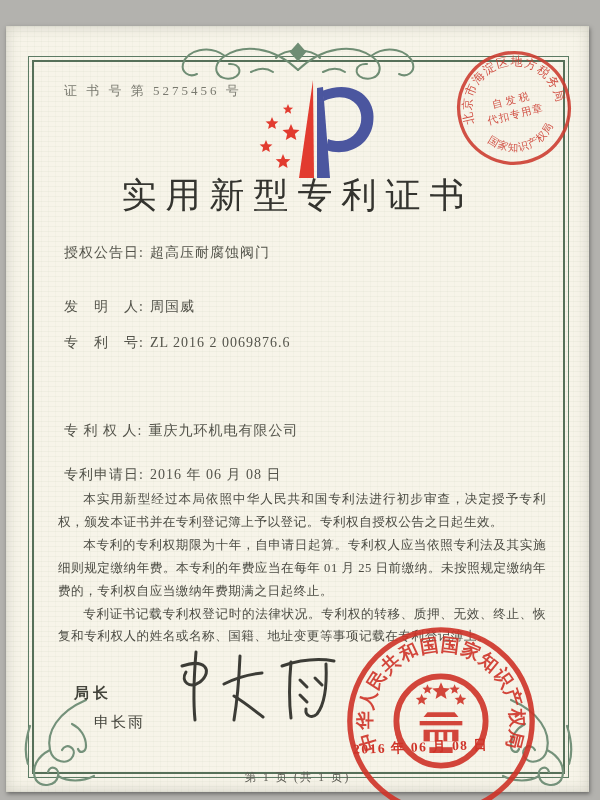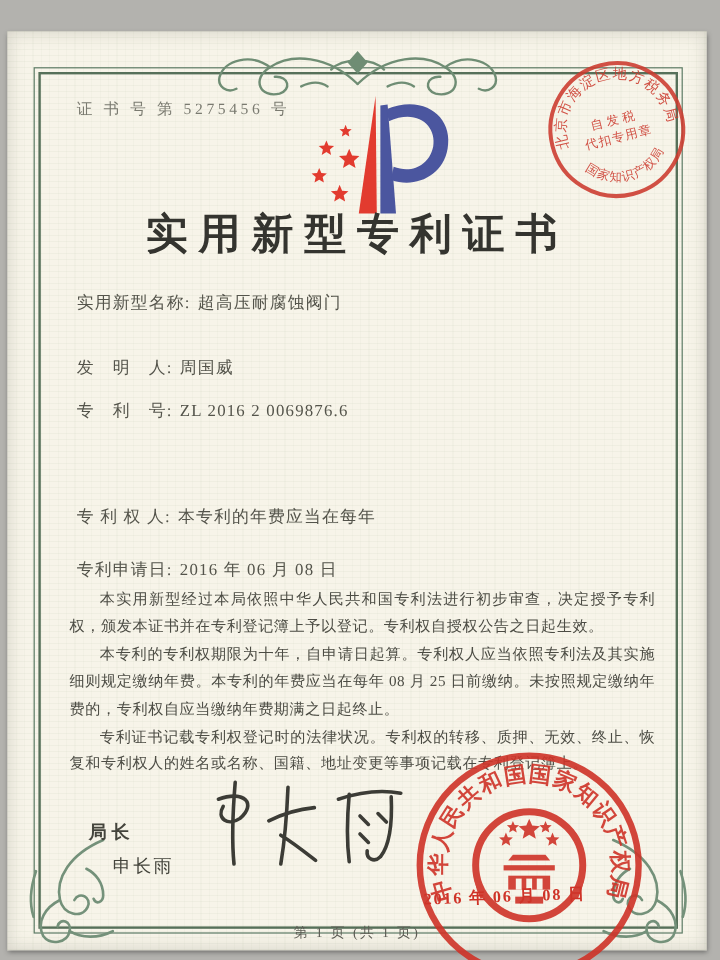--- a/index.html
+++ b/index.html
@@ -26,21 +26,21 @@
     position:absolute;inset:3px;
     border:2.5px solid #567059;
   }
   .cert-no{
     position:absolute;left:58px;top:56px;
     font-size:13px;color:#7a7a70;letter-spacing:3px;
   }
   .title{
     position:absolute;left:0;right:0;top:146px;
     text-align:center;font-size:35px;letter-spacing:9px;
-    color:#34342f;font-weight:bold;
+    color:#34342f;font-weight:normal;
   }
   .field-row{position:absolute;left:58px;font-size:14px;color:#54544b;letter-spacing:1px;white-space:nowrap;}
   .field-label{display:inline-block;}
   .field-value{margin-left:6px;text-align:right;}
   .body-text{
     position:absolute;left:52px;width:488px;top:462px;
     font-size:12.6px;line-height:1.82;color:#4c4c44;
     text-align:justify;letter-spacing:.5px;font-family:Liberation Serif, serif;
   }
   .body-text p{margin:0;text-indent:2em;}
@@ -133,38 +133,38 @@
     </g>
     <g fill="#4b569f">
       <path d="M71,10 L77,9 L84,100 L71,100 Z"></path>
       <path d="M76,13 C108,0 132,20 127,46 C123,69 100,79 80,72 L82,61 C98,67 112,59 115,44 C118,27 102,12 78,23 Z"></path>
     </g>
   </svg>
 
   <div class="title">实用新型专利证书</div>
 
   <div class="field-row" style="top:218px">
-    <span class="field-label">实用新型名称:</span><span class="field-value">超高压耐腐蚀阀门</span>
+    <span class="field-label">授权公告日:</span><span class="field-value">超高压耐腐蚀阀门</span>
   </div>
   <div class="field-row" style="top:272px">
     <span class="field-label">发　明　人:</span><span class="field-value">周国威</span>
   </div>
   <div class="field-row" style="top:308px">
     <span class="field-label">专　利　号:</span><span class="field-value">ZL 2016 2 0069876.6</span>
   </div>
   <div class="field-row" style="top:396px">
-    <span class="field-label">专 利 权 人:</span><span class="field-value">本专利的年费应当在每年</span>
+    <span class="field-label">专 利 权 人:</span><span class="field-value">重庆九环机电有限公司</span>
   </div>
   <div class="field-row" style="top:440px">
     <span class="field-label">专利申请日:</span><span class="field-value">2016 年 06 月 08 日</span>
   </div>
 
   <div class="body-text">
     <p>本实用新型经过本局依照中华人民共和国专利法进行初步审查，决定授予专利权，颁发本证书并在专利登记簿上予以登记。专利权自授权公告之日起生效。</p>
-    <p>本专利的专利权期限为十年，自申请日起算。专利权人应当依照专利法及其实施细则规定缴纳年费。本专利的年费应当在每年 08 月 25 日前缴纳。未按照规定缴纳年费的，专利权自应当缴纳年费期满之日起终止。</p>
+    <p>本专利的专利权期限为十年，自申请日起算。专利权人应当依照专利法及其实施细则规定缴纳年费。本专利的年费应当在每年 01 月 25 日前缴纳。未按照规定缴纳年费的，专利权自应当缴纳年费期满之日起终止。</p>
     <p>专利证书记载专利权登记时的法律状况。专利权的转移、质押、无效、终止、恢复和专利权人的姓名或名称、国籍、地址变更等事项记载在专利登记簿上。</p>
   </div>
 
   <div class="sig-title">局长</div>
   <div class="sig-name">申长雨</div>
 
   <svg class="signature-svg" width="185" height="95" viewBox="0 0 185 95">
     <g stroke="#3c3c36" stroke-width="3" fill="none" stroke-linecap="round">
       <path d="M32,14 C30,38 29,62 31,82"></path>
       <path d="M18,28 C40,20 50,32 36,44 C26,51 16,44 22,34"></path>

